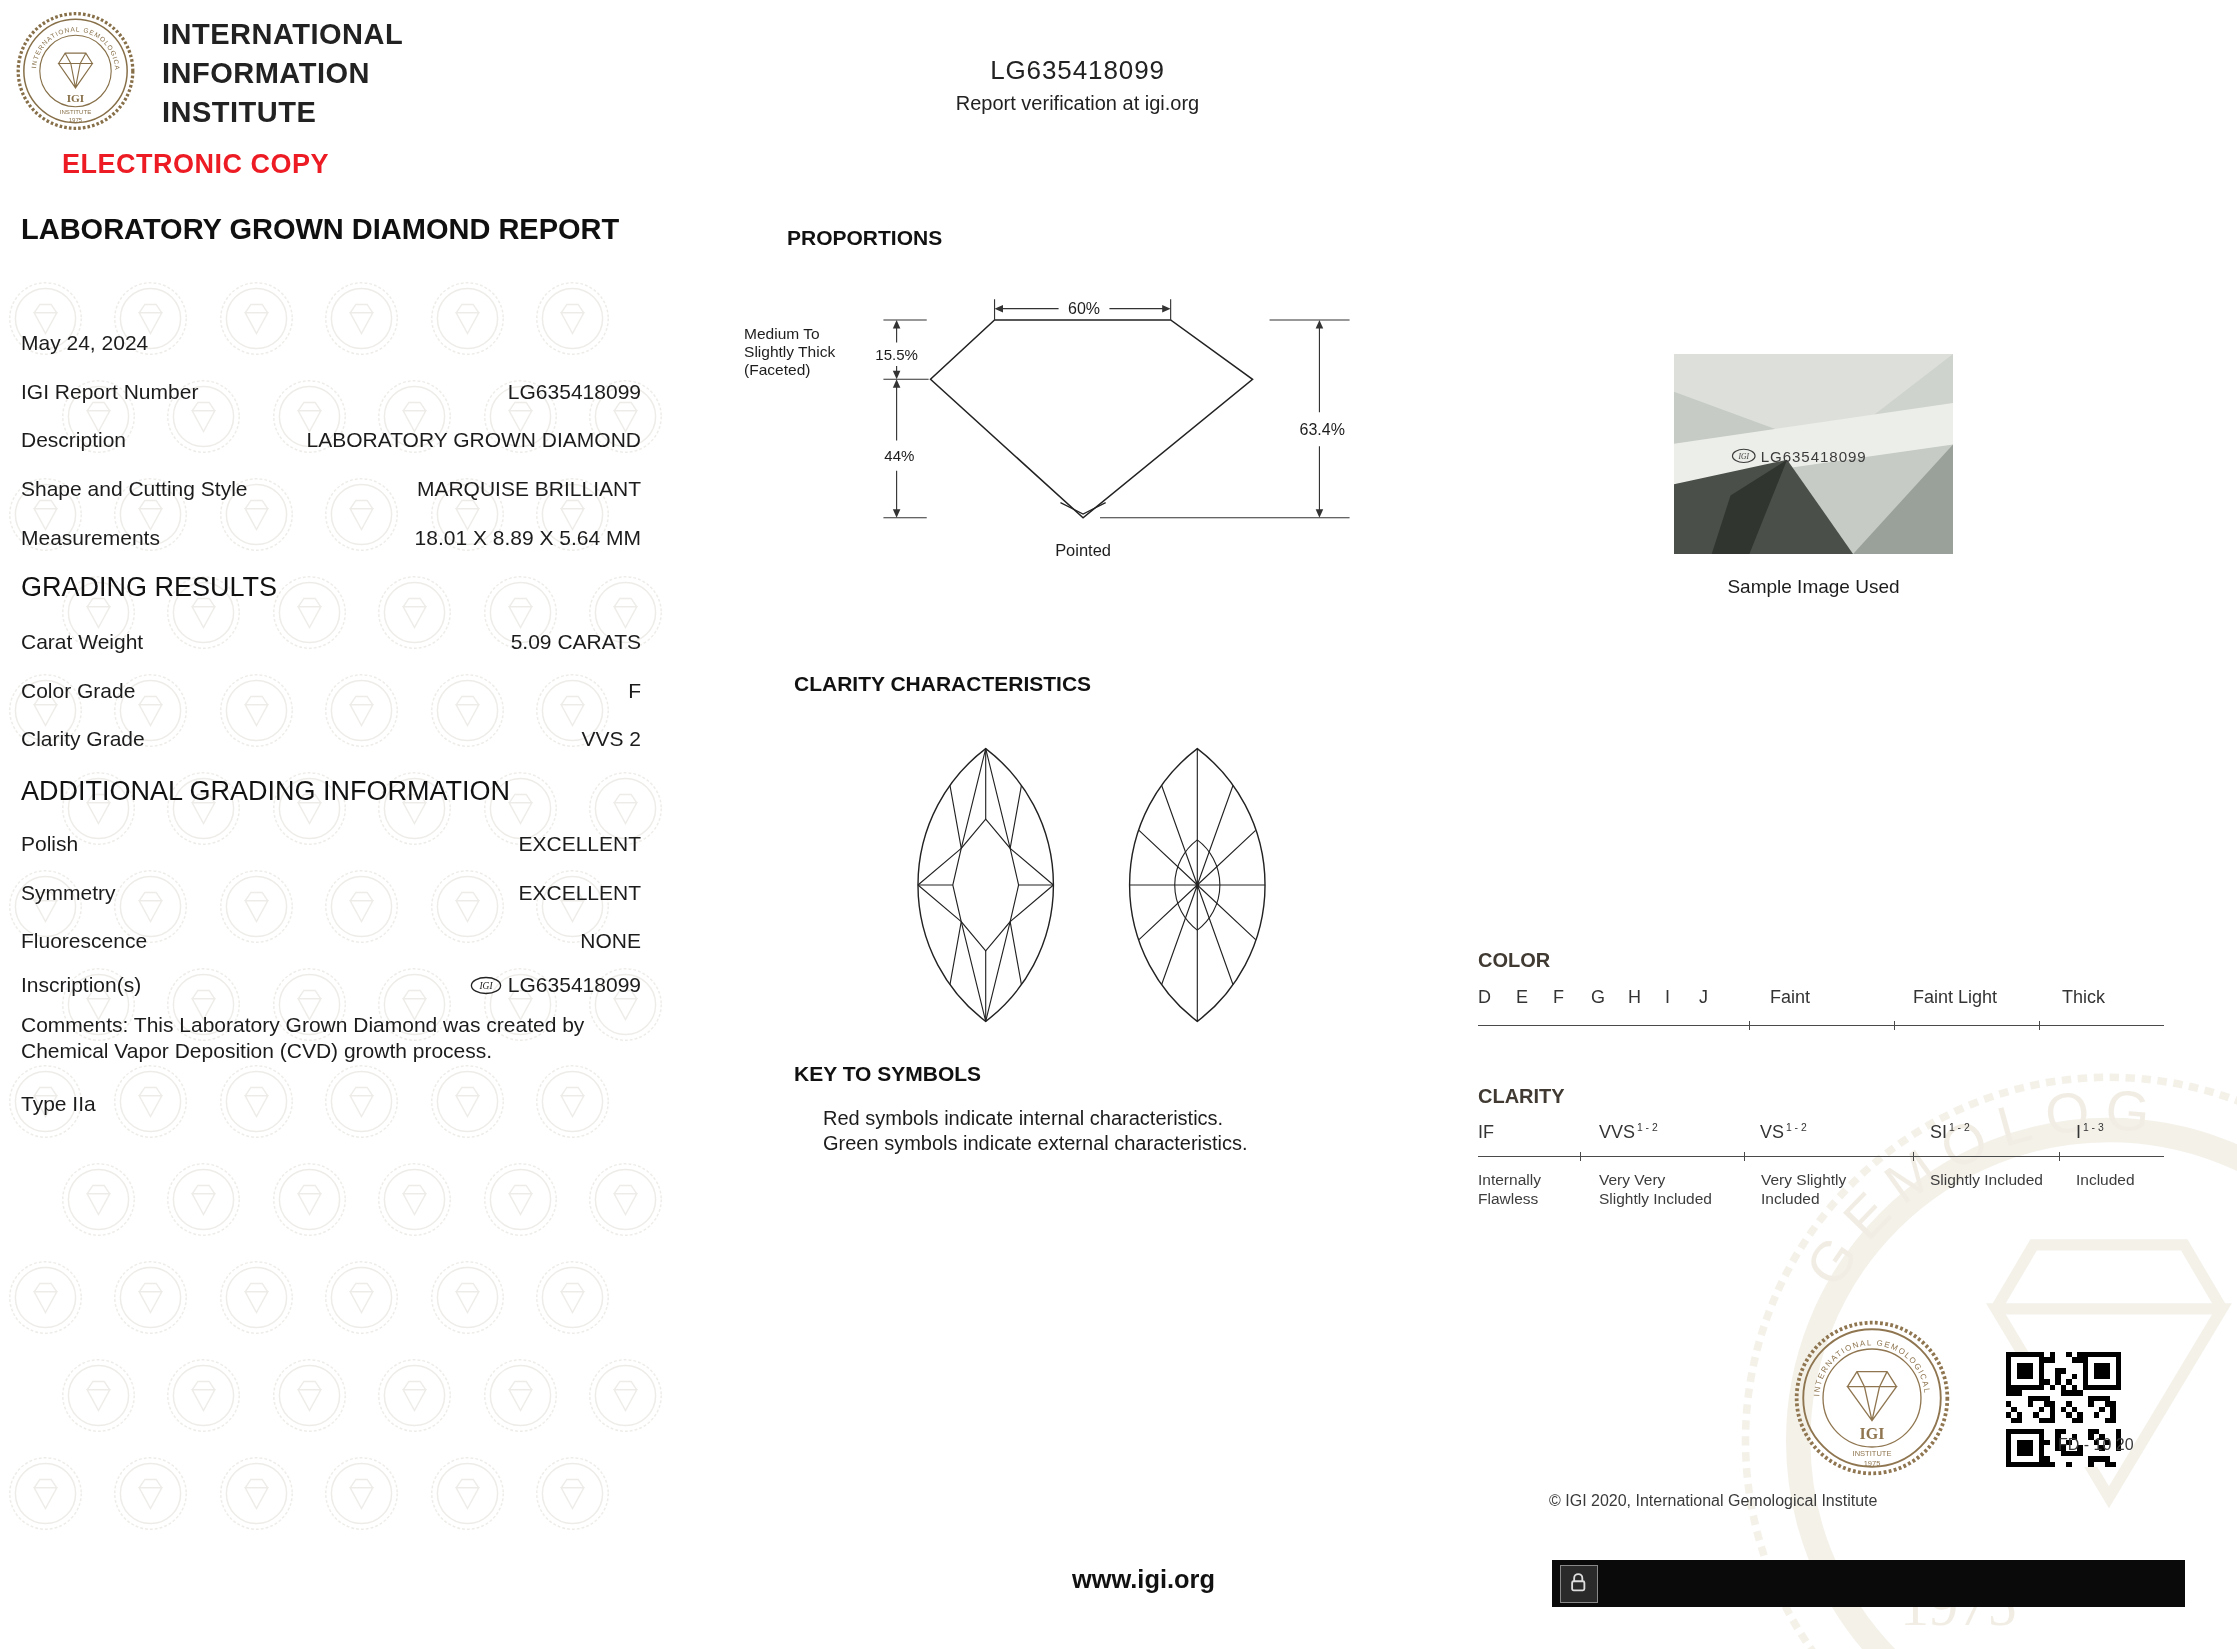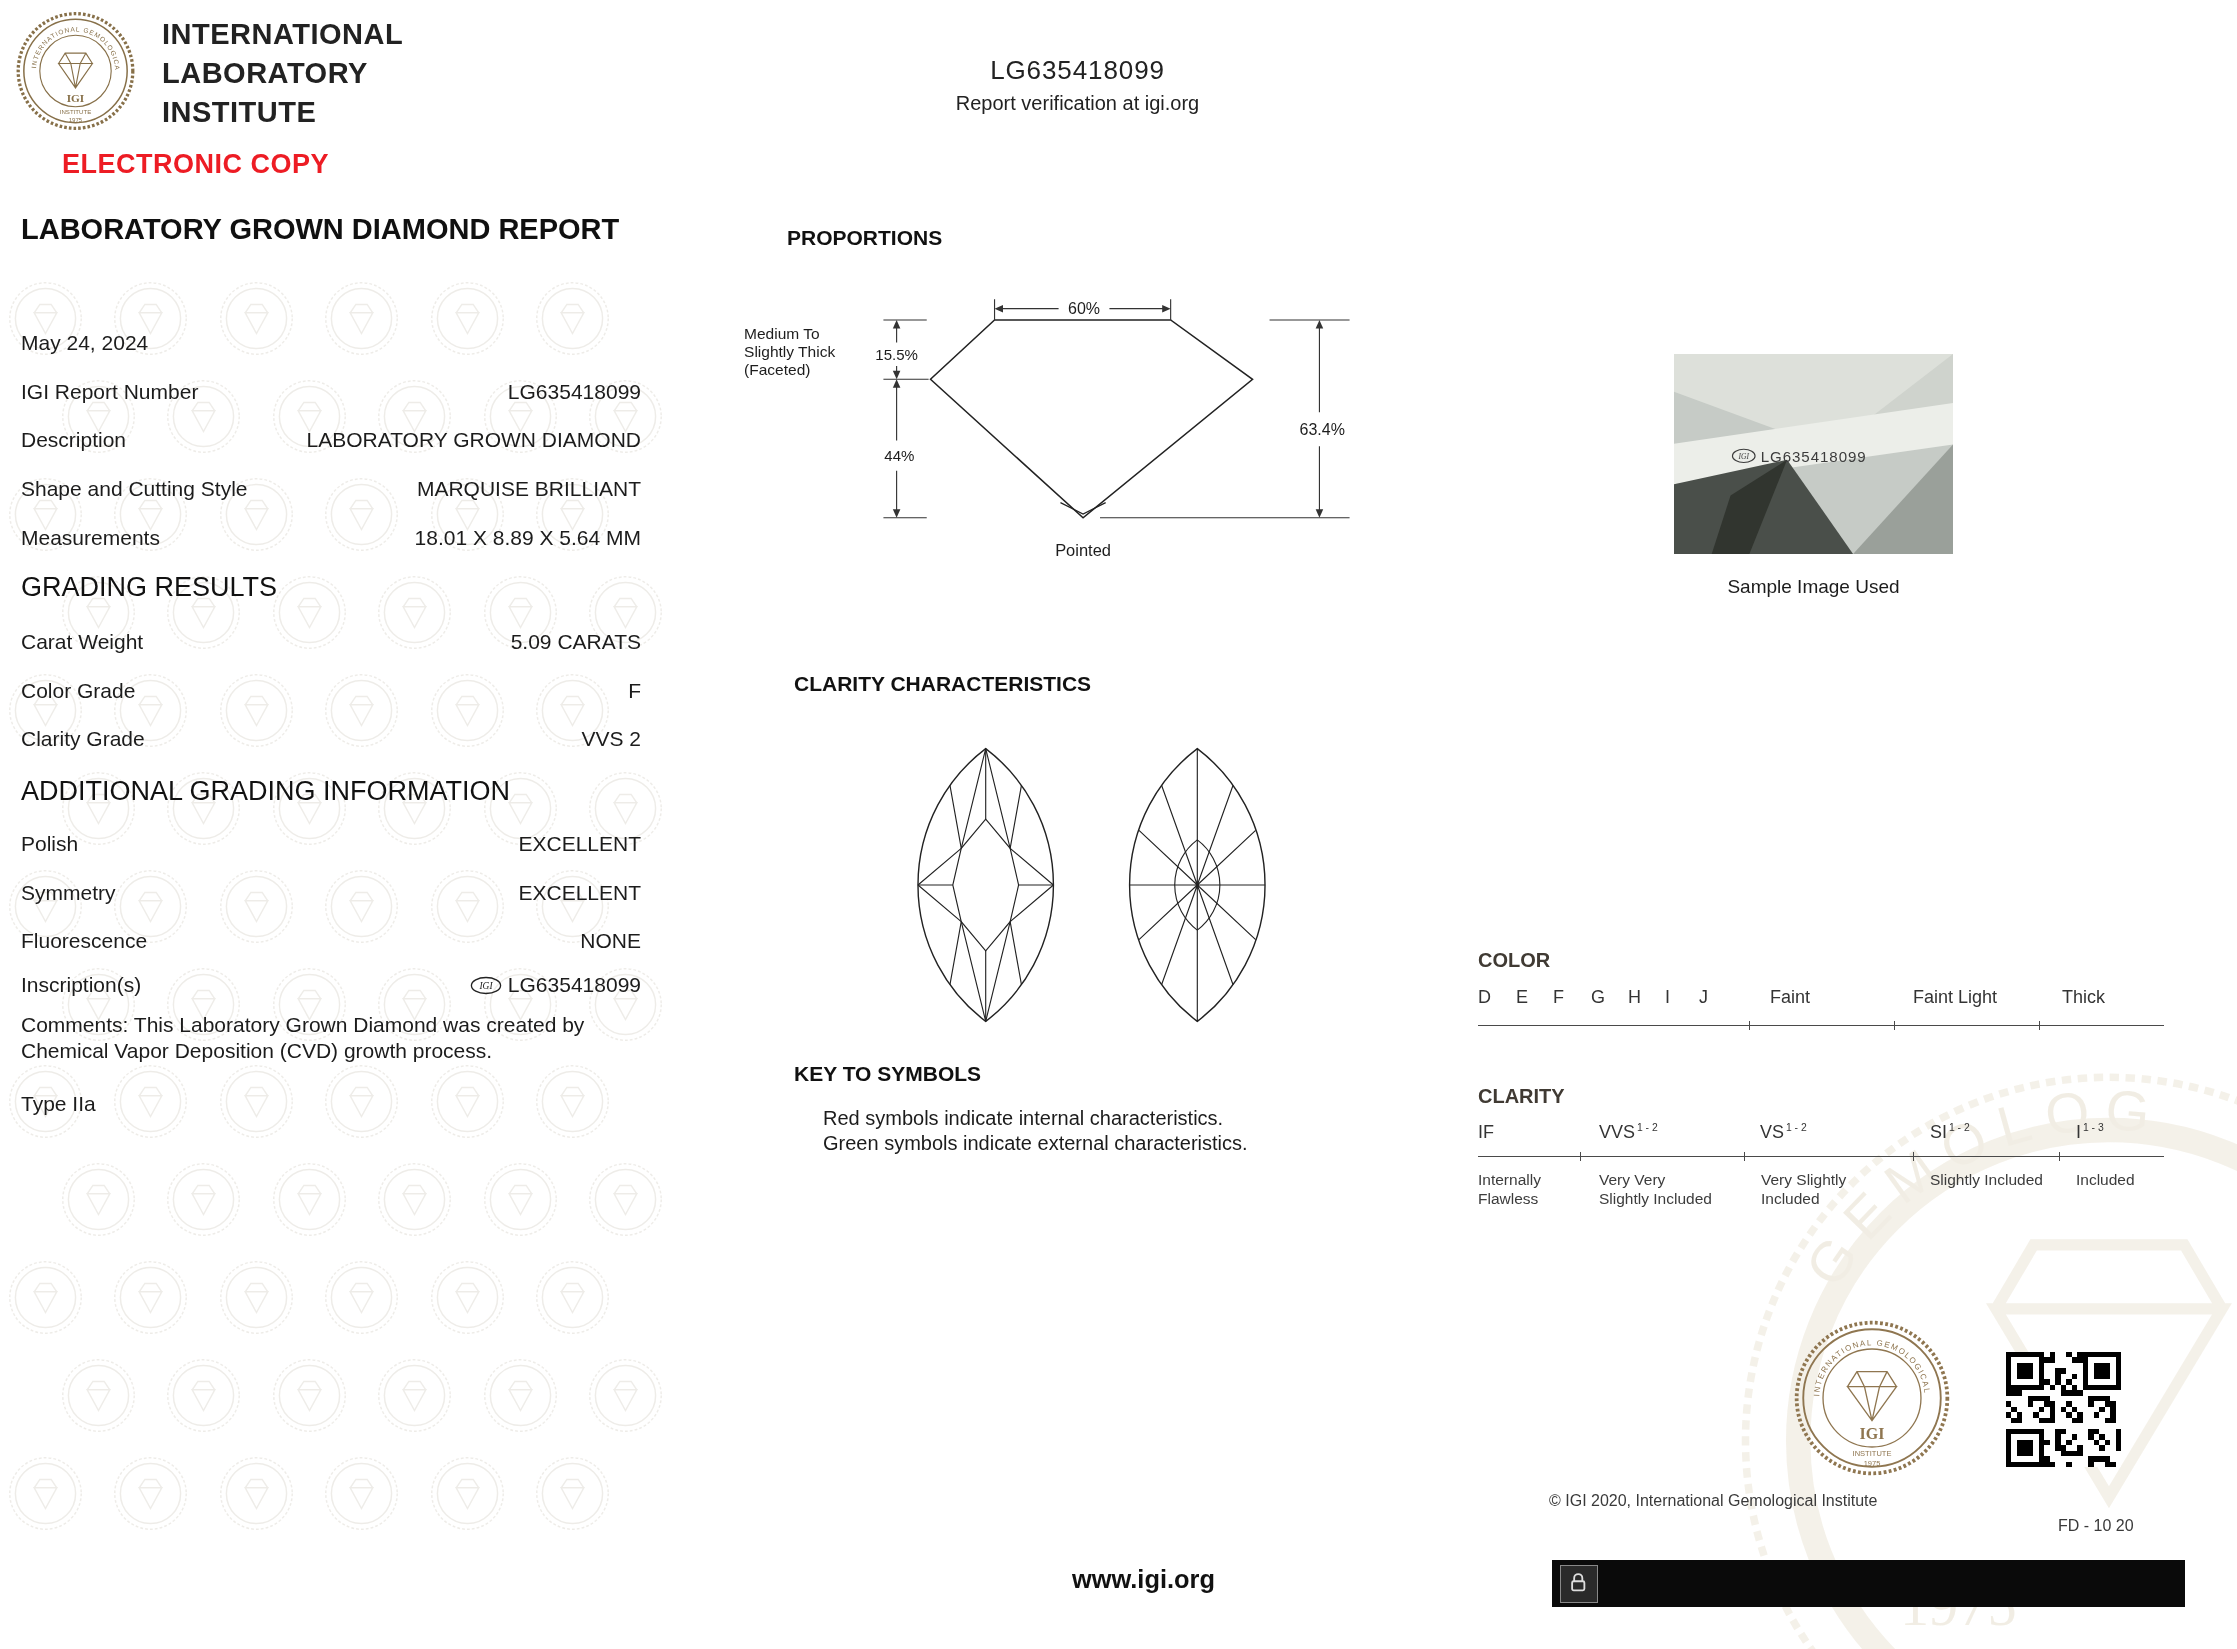--- a/index.html
+++ b/index.html
@@ -40,21 +40,21 @@
   .scale-item{position:absolute;top:0;font-size:18px;color:#343434;white-space:nowrap;}
   .scale-line{position:absolute;left:1478px;width:686px;height:0.9px;background:#4a4a4a;}
   .tick{position:absolute;width:0.9px;height:9.4px;background:#4a4a4a;}
   .clarity-head{position:absolute;left:1478px;top:1085px;font-size:20px;font-weight:bold;color:#403a33;}
   .cl-sup{font-size:10.4px;vertical-align:6.6px;margin-left:1.9px;}
   .cl-label{position:absolute;font-size:15.5px;line-height:19px;color:#3c3c3c;width:115px;}
   
   .stamp{position:absolute;left:1791px;top:1315px;}
   .qr{position:absolute;left:2006px;top:1352px;background:#fff;}
   .copyright{position:absolute;left:1549px;top:1492px;font-size:16px;color:#3a3a3a;}
-  .form-code{position:absolute;left:2058px;top:1517px;font-size:16px;color:#3a3a3a;}
+  .form-code{position:absolute;left:2058px;top:1436px;font-size:16px;color:#3a3a3a;}
   .website{position:absolute;left:1072px;top:1565px;font-size:25.4px;font-weight:bold;color:#111;}
   .security-bar{position:absolute;left:1552px;top:1560px;width:633px;height:47px;background:#0a0a0a;display:flex;align-items:center;gap:8.5px;padding:0 7.5px;box-sizing:border-box;}
   .lock-box{width:36px;height:36px;background:#2a2a2a;border:0.9px solid #888;display:flex;align-items:center;justify-content:center;flex:0 0 auto;}
   .security-text{font-size:8px;line-height:10.4px;color:#eee;letter-spacing:0.2px;text-transform:uppercase;}
   svg text{font-family:"Liberation Sans",sans-serif;}
   .serif{font-family:"Liberation Serif",serif;}
 </style>
 </head>
 <body>
 
@@ -634,21 +634,21 @@
         <path d="M46 58 L82 58 L64 84 Z M46 58 L53 47 L75 47 L82 58 M53 47 L59 58 M75 47 L69 58 M59 58 L64 84 M69 58 L64 84" stroke-width="1.2"></path>
       </g>
       <text font-size="7" letter-spacing="1" fill="#877049"><textPath href="#sealTop" startOffset="2%">INTERNATIONAL GEMOLOGICAL</textPath></text>
       <text x="64" y="99" text-anchor="middle" font-size="12" font-weight="bold" fill="#877049" class="serif">IGI</text>
       <text x="64" y="112" text-anchor="middle" font-size="6.5" fill="#877049">INSTITUTE</text>
       <text x="64" y="120" text-anchor="middle" font-size="6.5" fill="#877049">1975</text>
     </svg>
 
     <div class="institute">
       <div>INTERNATIONAL</div>
-      <div>LABORATORY</div>
+      <div>INFORMATION</div>
       <div>INSTITUTE</div>
     </div>
     <div class="electronic">ELECTRONIC COPY</div>
     <div class="report-title">LABORATORY GROWN DIAMOND REPORT</div>
     <div class="center-number">LG635418099</div>
     <div class="center-verify">Report verification at igi.org</div>
 
     <div class="row" style="top:331px">
       <span class="lbl">May 24, 2024</span>
     </div>

